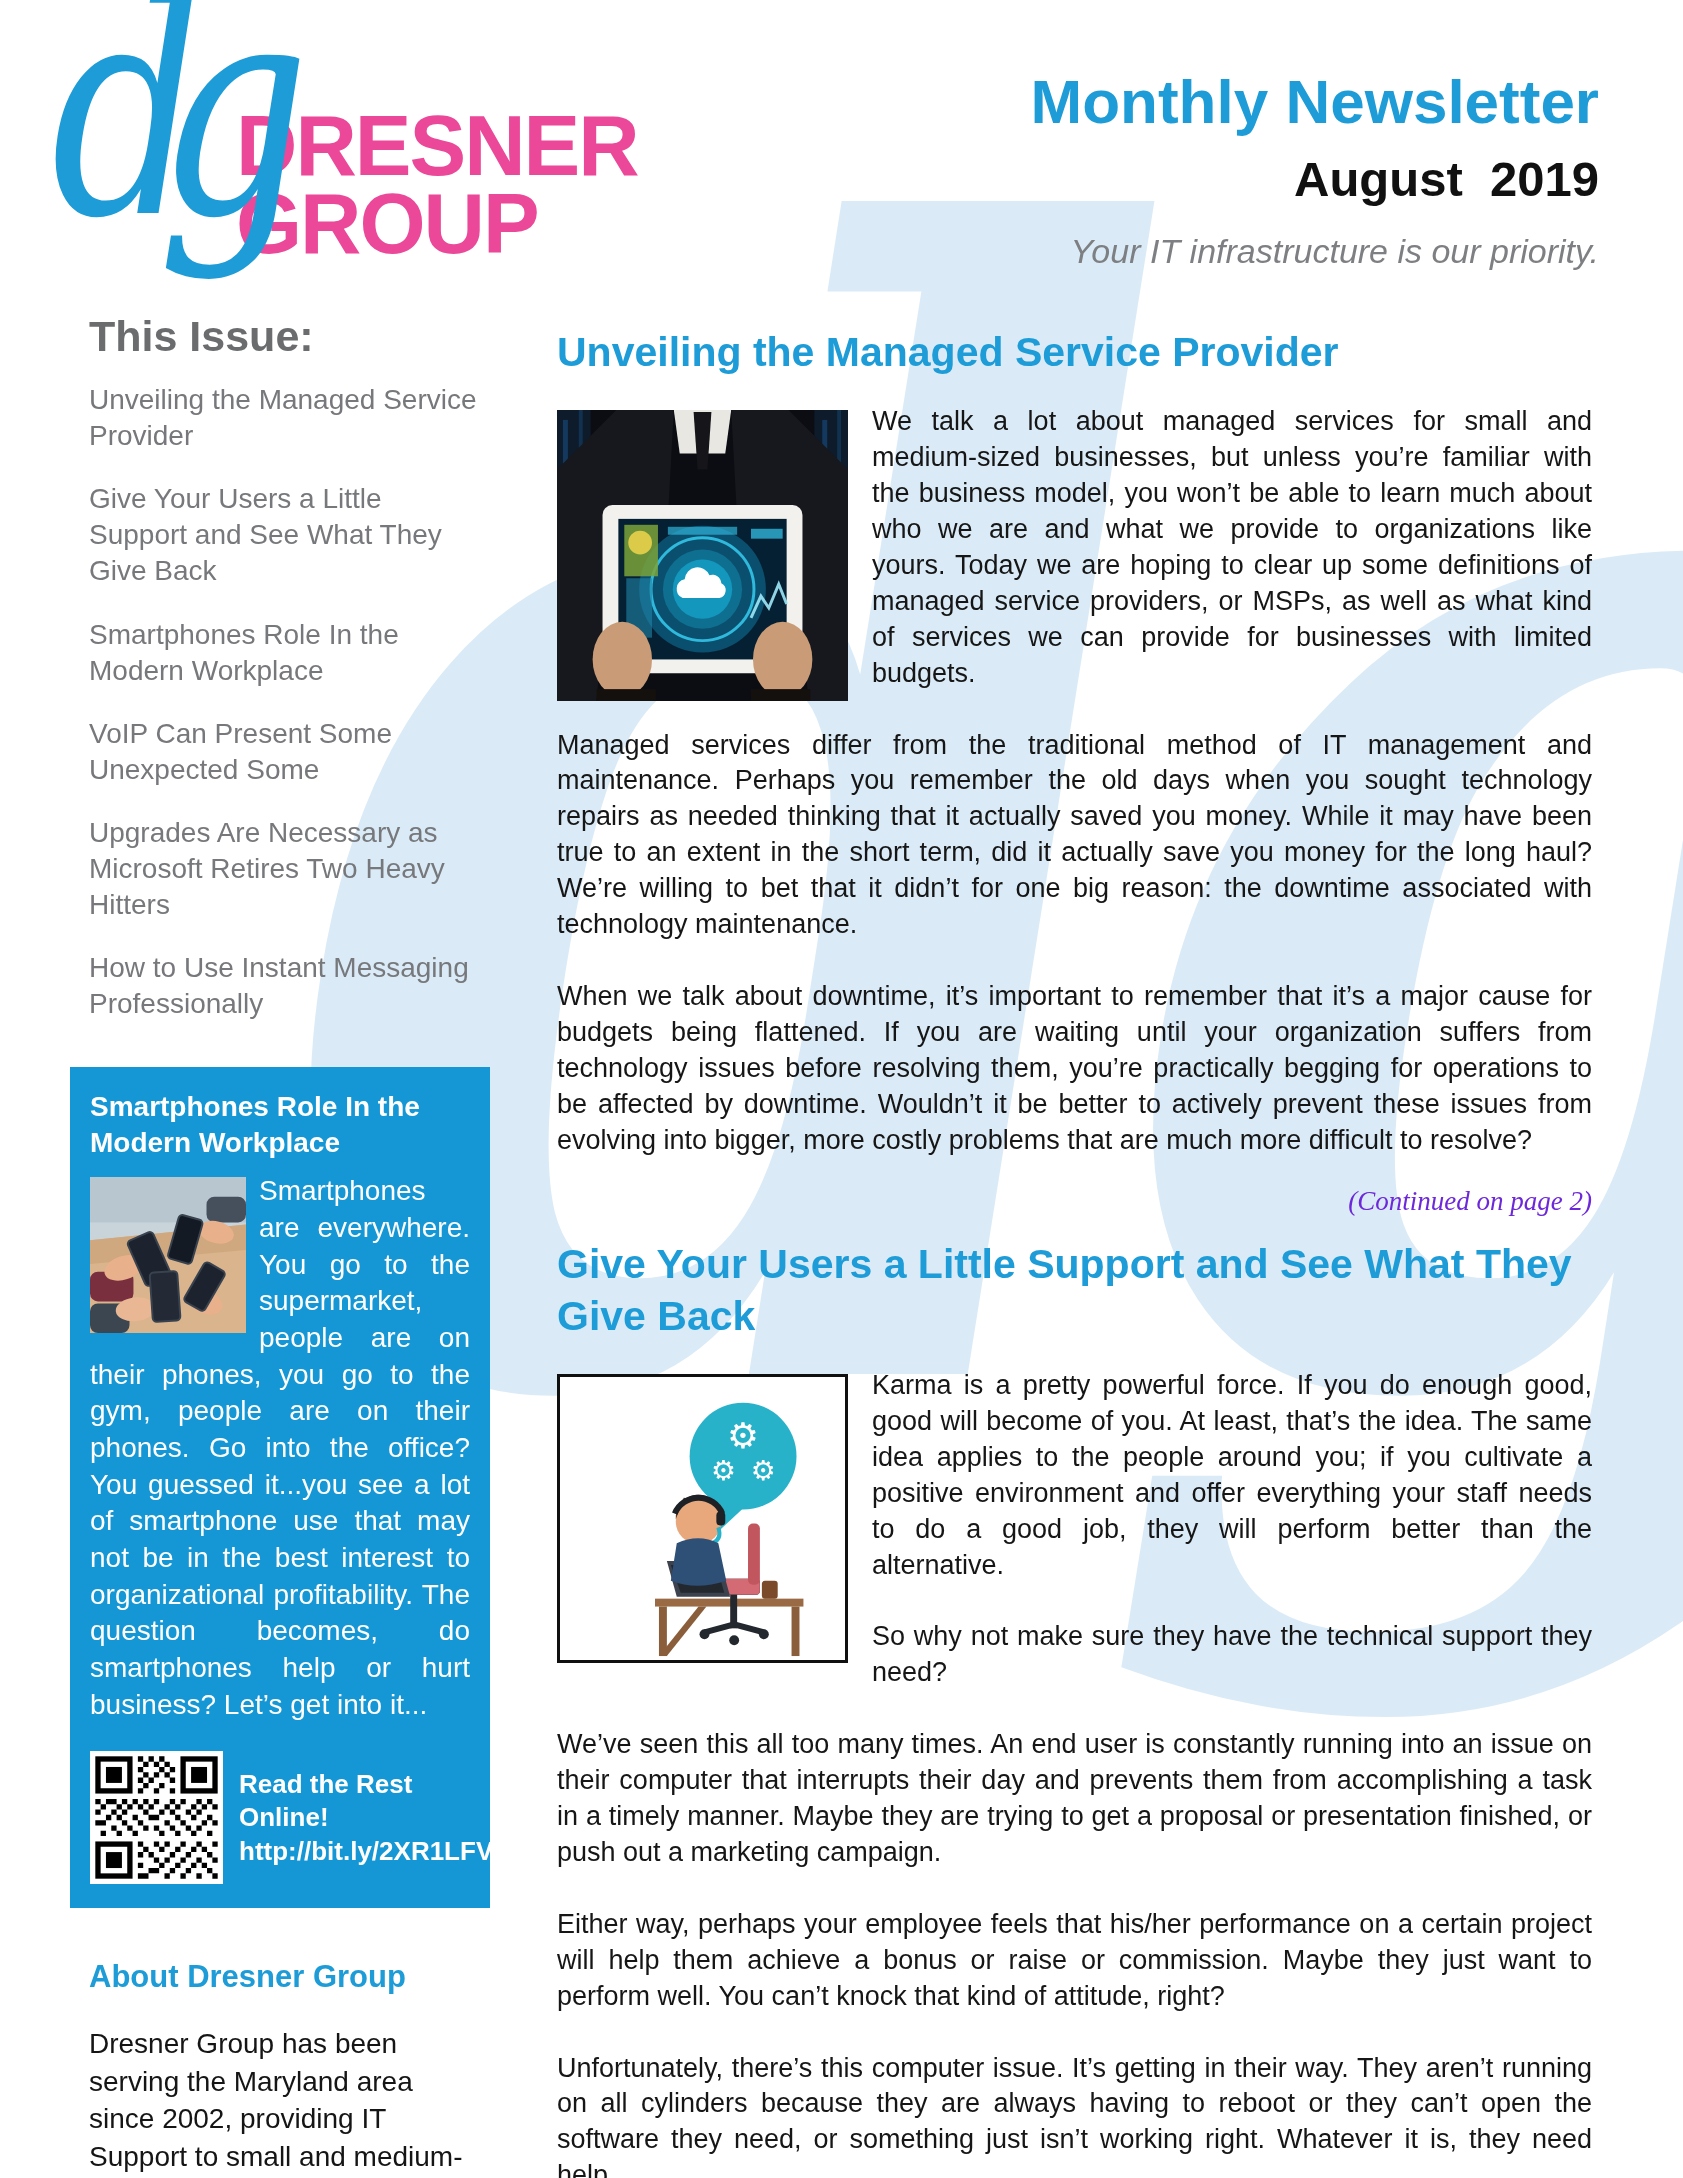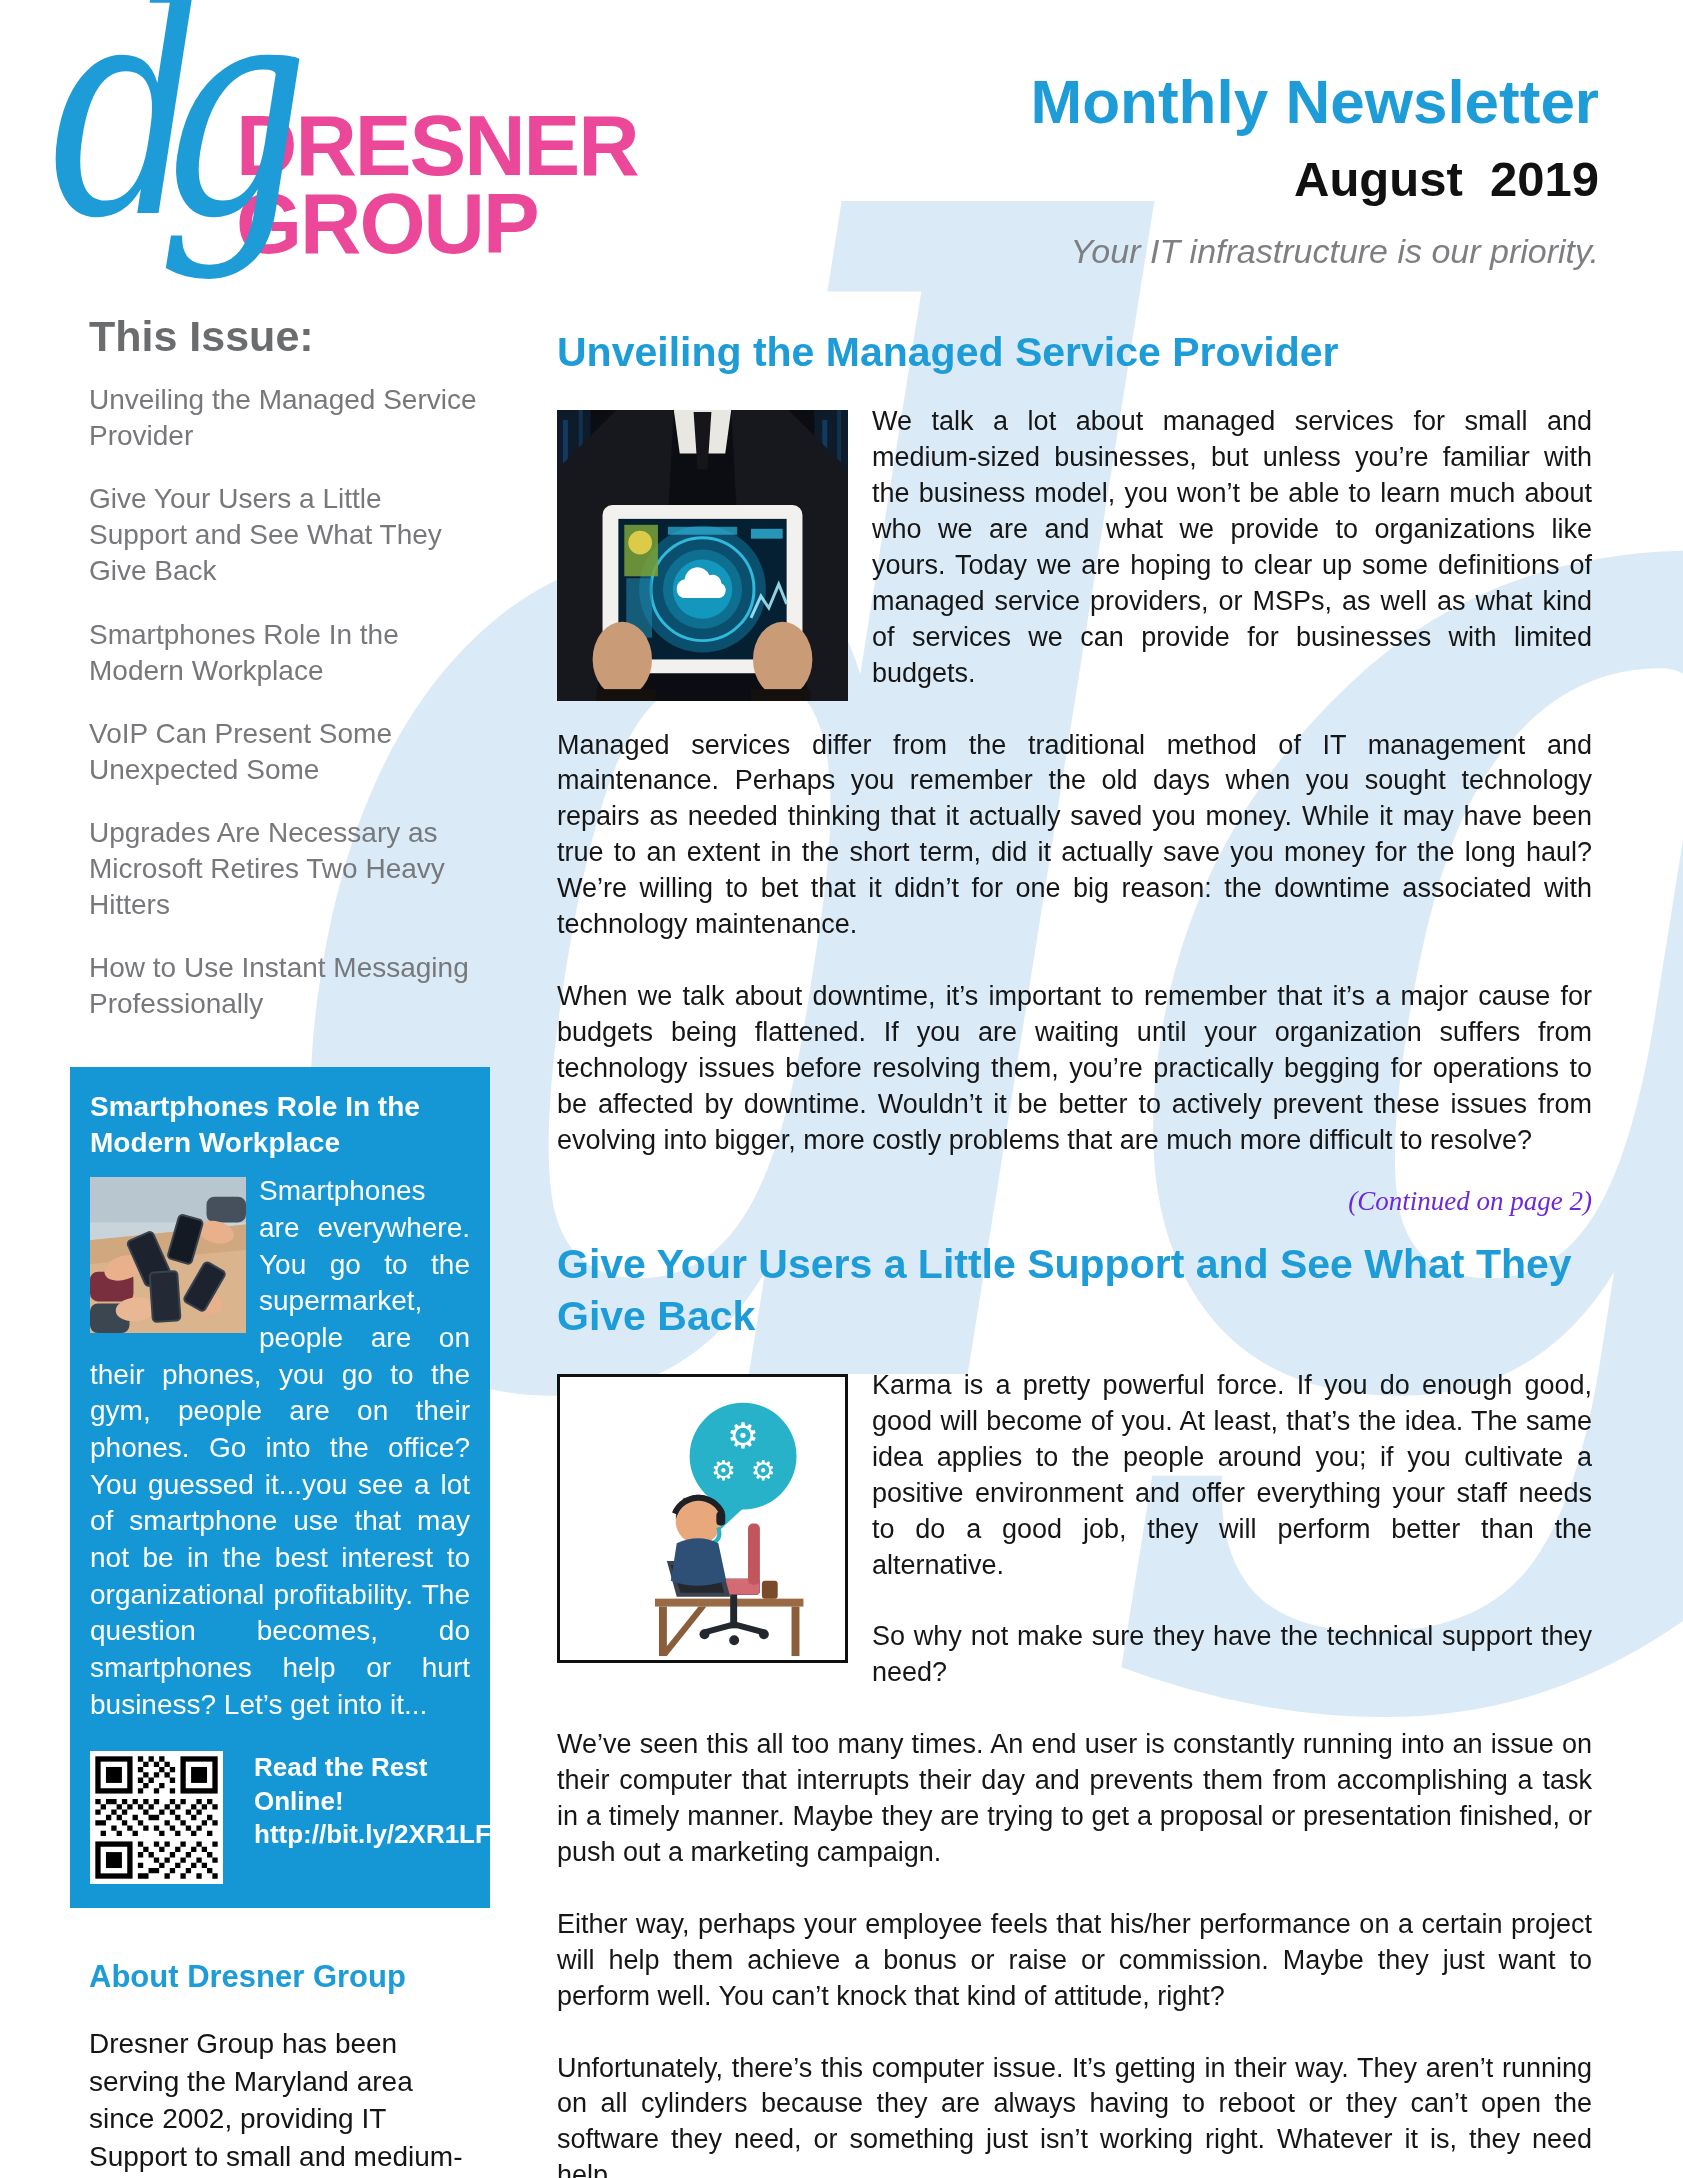--- a/index.html
+++ b/index.html
@@ -32,21 +32,21 @@
   .nl-tagline{font-size:34px;font-style:italic;color:#7d7f82;margin-top:30px;line-height:1;}
   
   .aside{position:absolute;left:70px;top:312px;width:420px;z-index:2;}
   .this-issue{padding-left:19px;font-size:43px;font-weight:bold;color:#6a6c6e;margin:0 0 21px;}
   .toc{padding-left:19px;padding-right:12px;display:flex;flex-direction:column;gap:27px;
        font-size:28px;color:#77787b;line-height:1.29;}
   .highlight-box{margin-top:44px;background:#1697D5;color:#fff;padding:22px 20px 24px;box-sizing:border-box;min-height:677px;}
   .hb-title{font-size:28px;font-weight:bold;line-height:1.3;margin:0 0 12px;}
   .hb-photo{float:left;width:156px;height:156px;margin:4px 13px 4px 0;background:#cfd8de;}
   .hb-body{font-size:28px;line-height:1.31;text-align:justify;}
-  .hb-qr-row{clear:both;display:flex;gap:31px;margin-top:28px;}
+  .hb-qr-row{clear:both;display:flex;align-items:center;gap:16px;margin-top:28px;}
   .qr{width:133px;height:133px;background:#fff;flex:0 0 auto;}
   .hb-cta{font-size:26px;font-weight:bold;line-height:1.28;}
   .about{padding-left:19px;padding-right:8px;margin-top:51px;}
   .about-h{color:#1E9CD7;font-size:31px;font-weight:bold;margin:12px 0 30px;}
   .about-body{font-size:28px;line-height:1.34;color:#151515;}
   
   .main{position:absolute;left:557px;top:327px;width:1035px;z-index:2;}
   .article-title{font-size:41px;color:#1E9CD7;font-weight:bold;line-height:1.25;margin:0 0 26px;}
   .body-p{font-size:27px;line-height:1.33;text-align:justify;margin:0 0 36px;color:#161616;}
   .float-img{float:left;width:291px;height:291px;margin:6px 24px 8px 0;}

